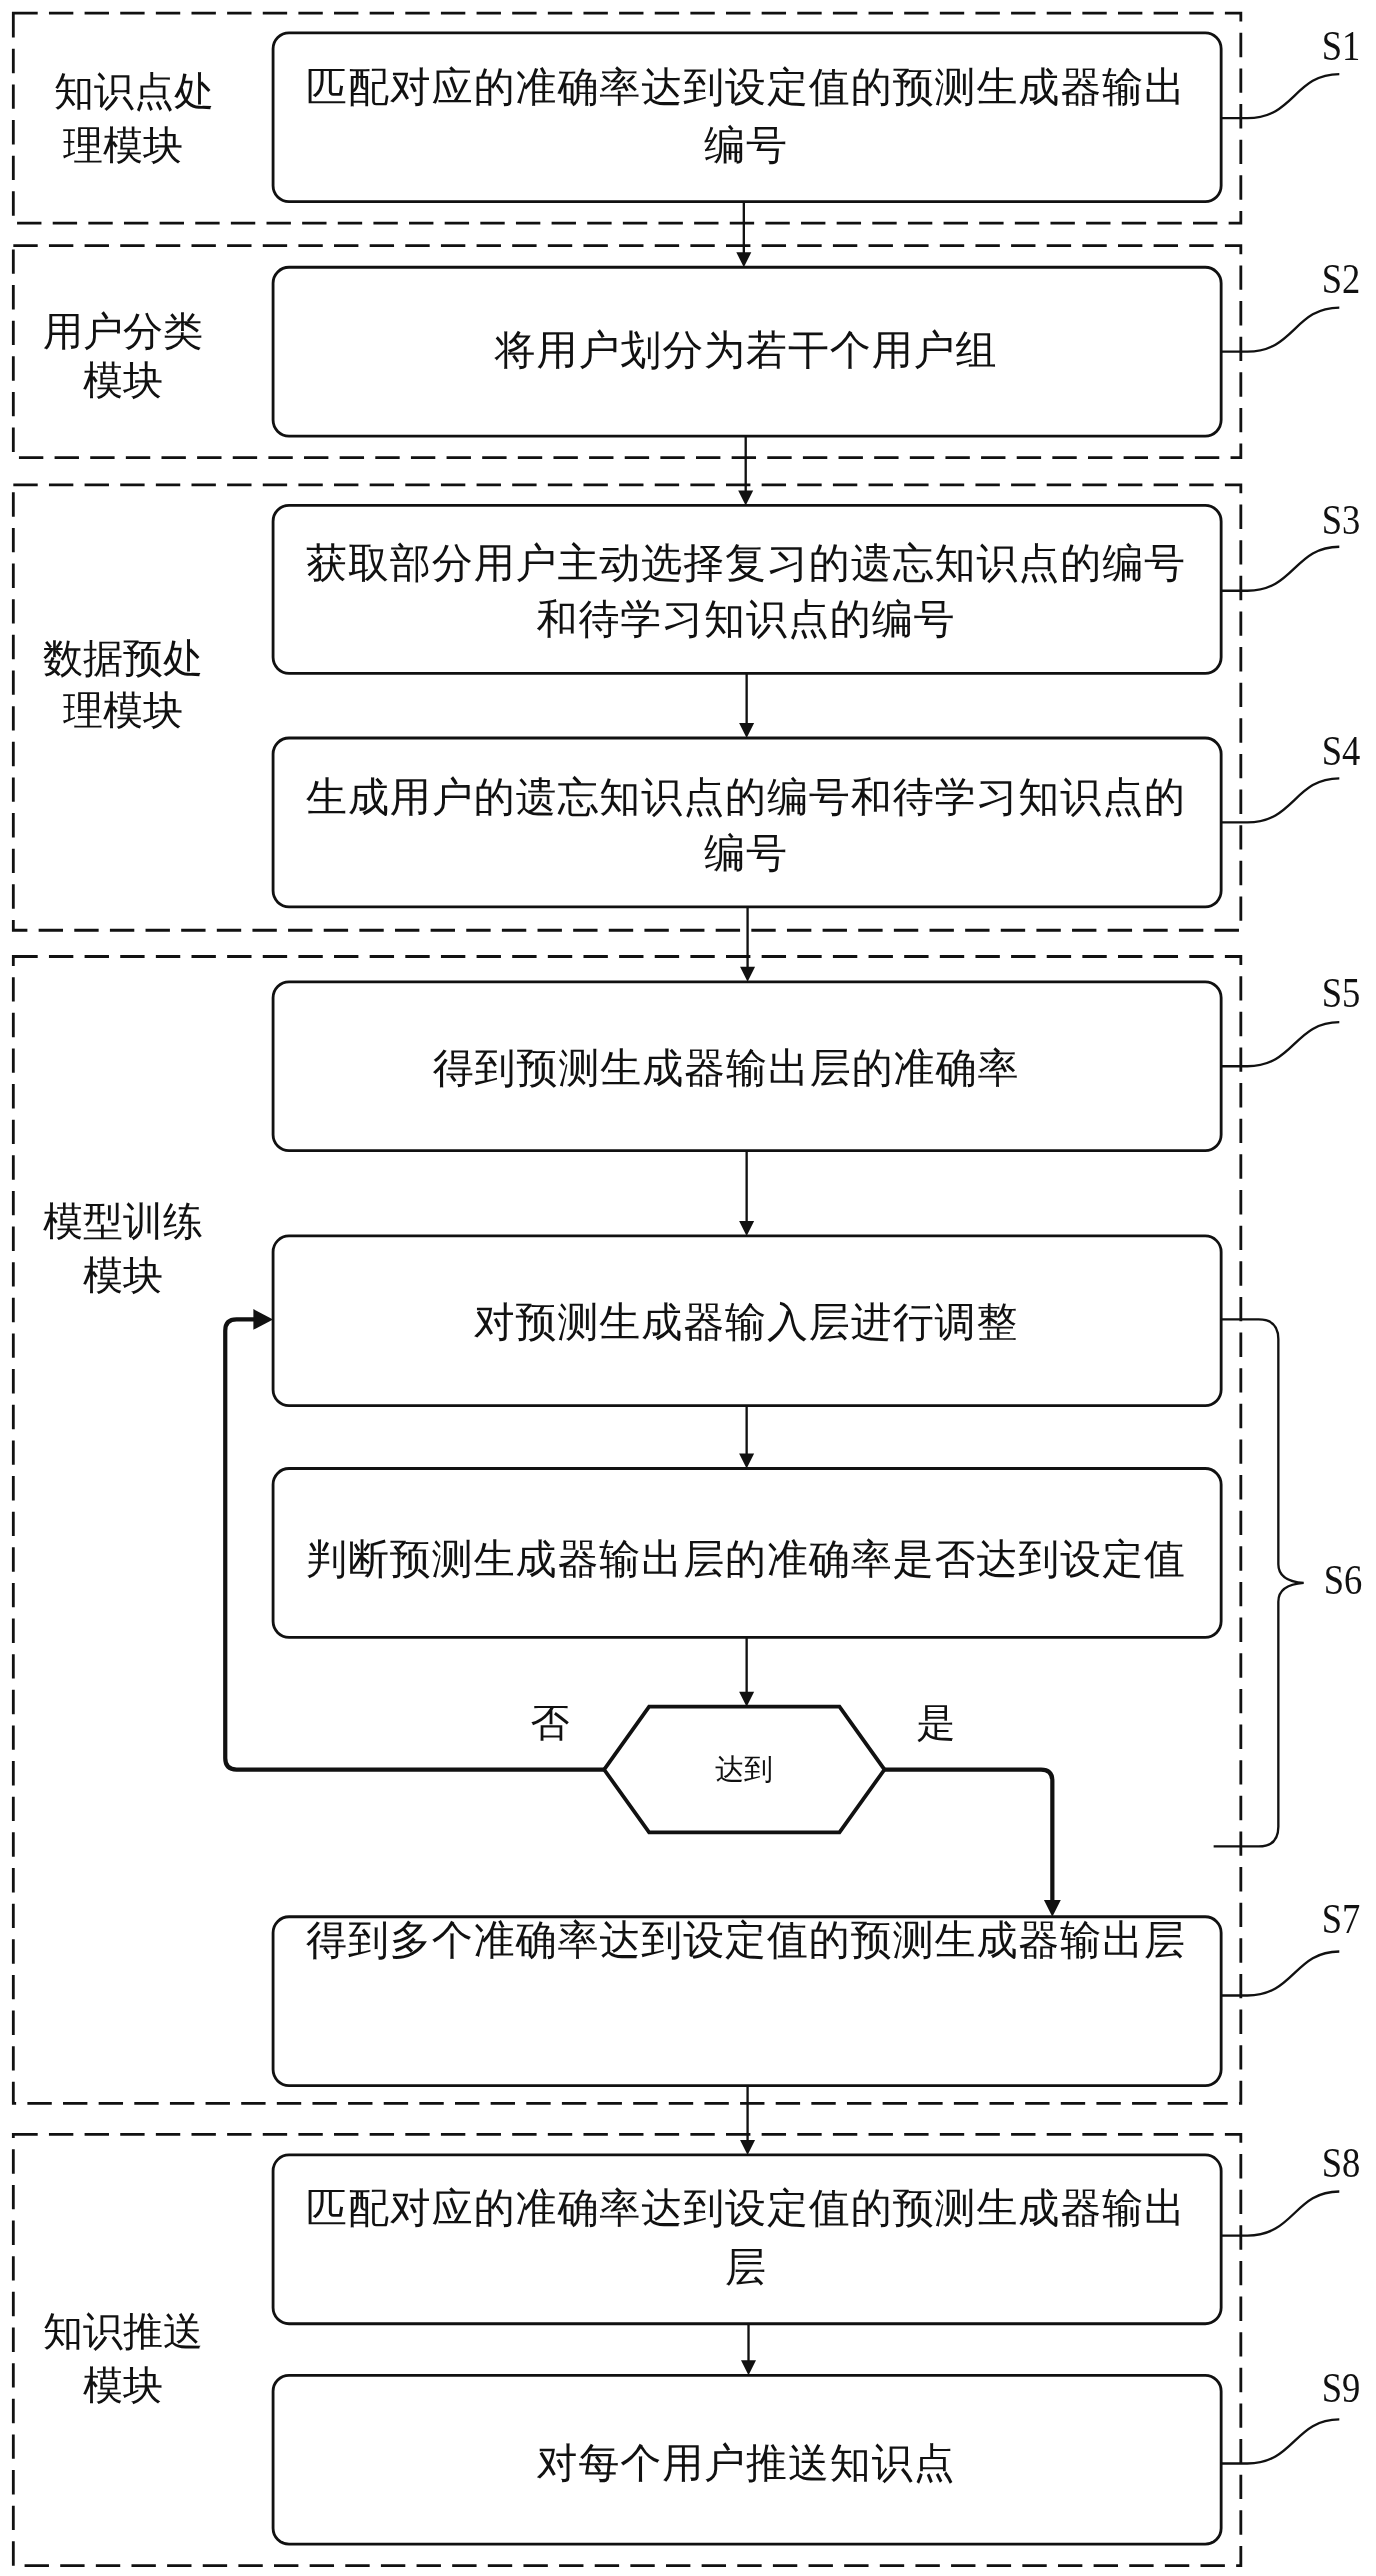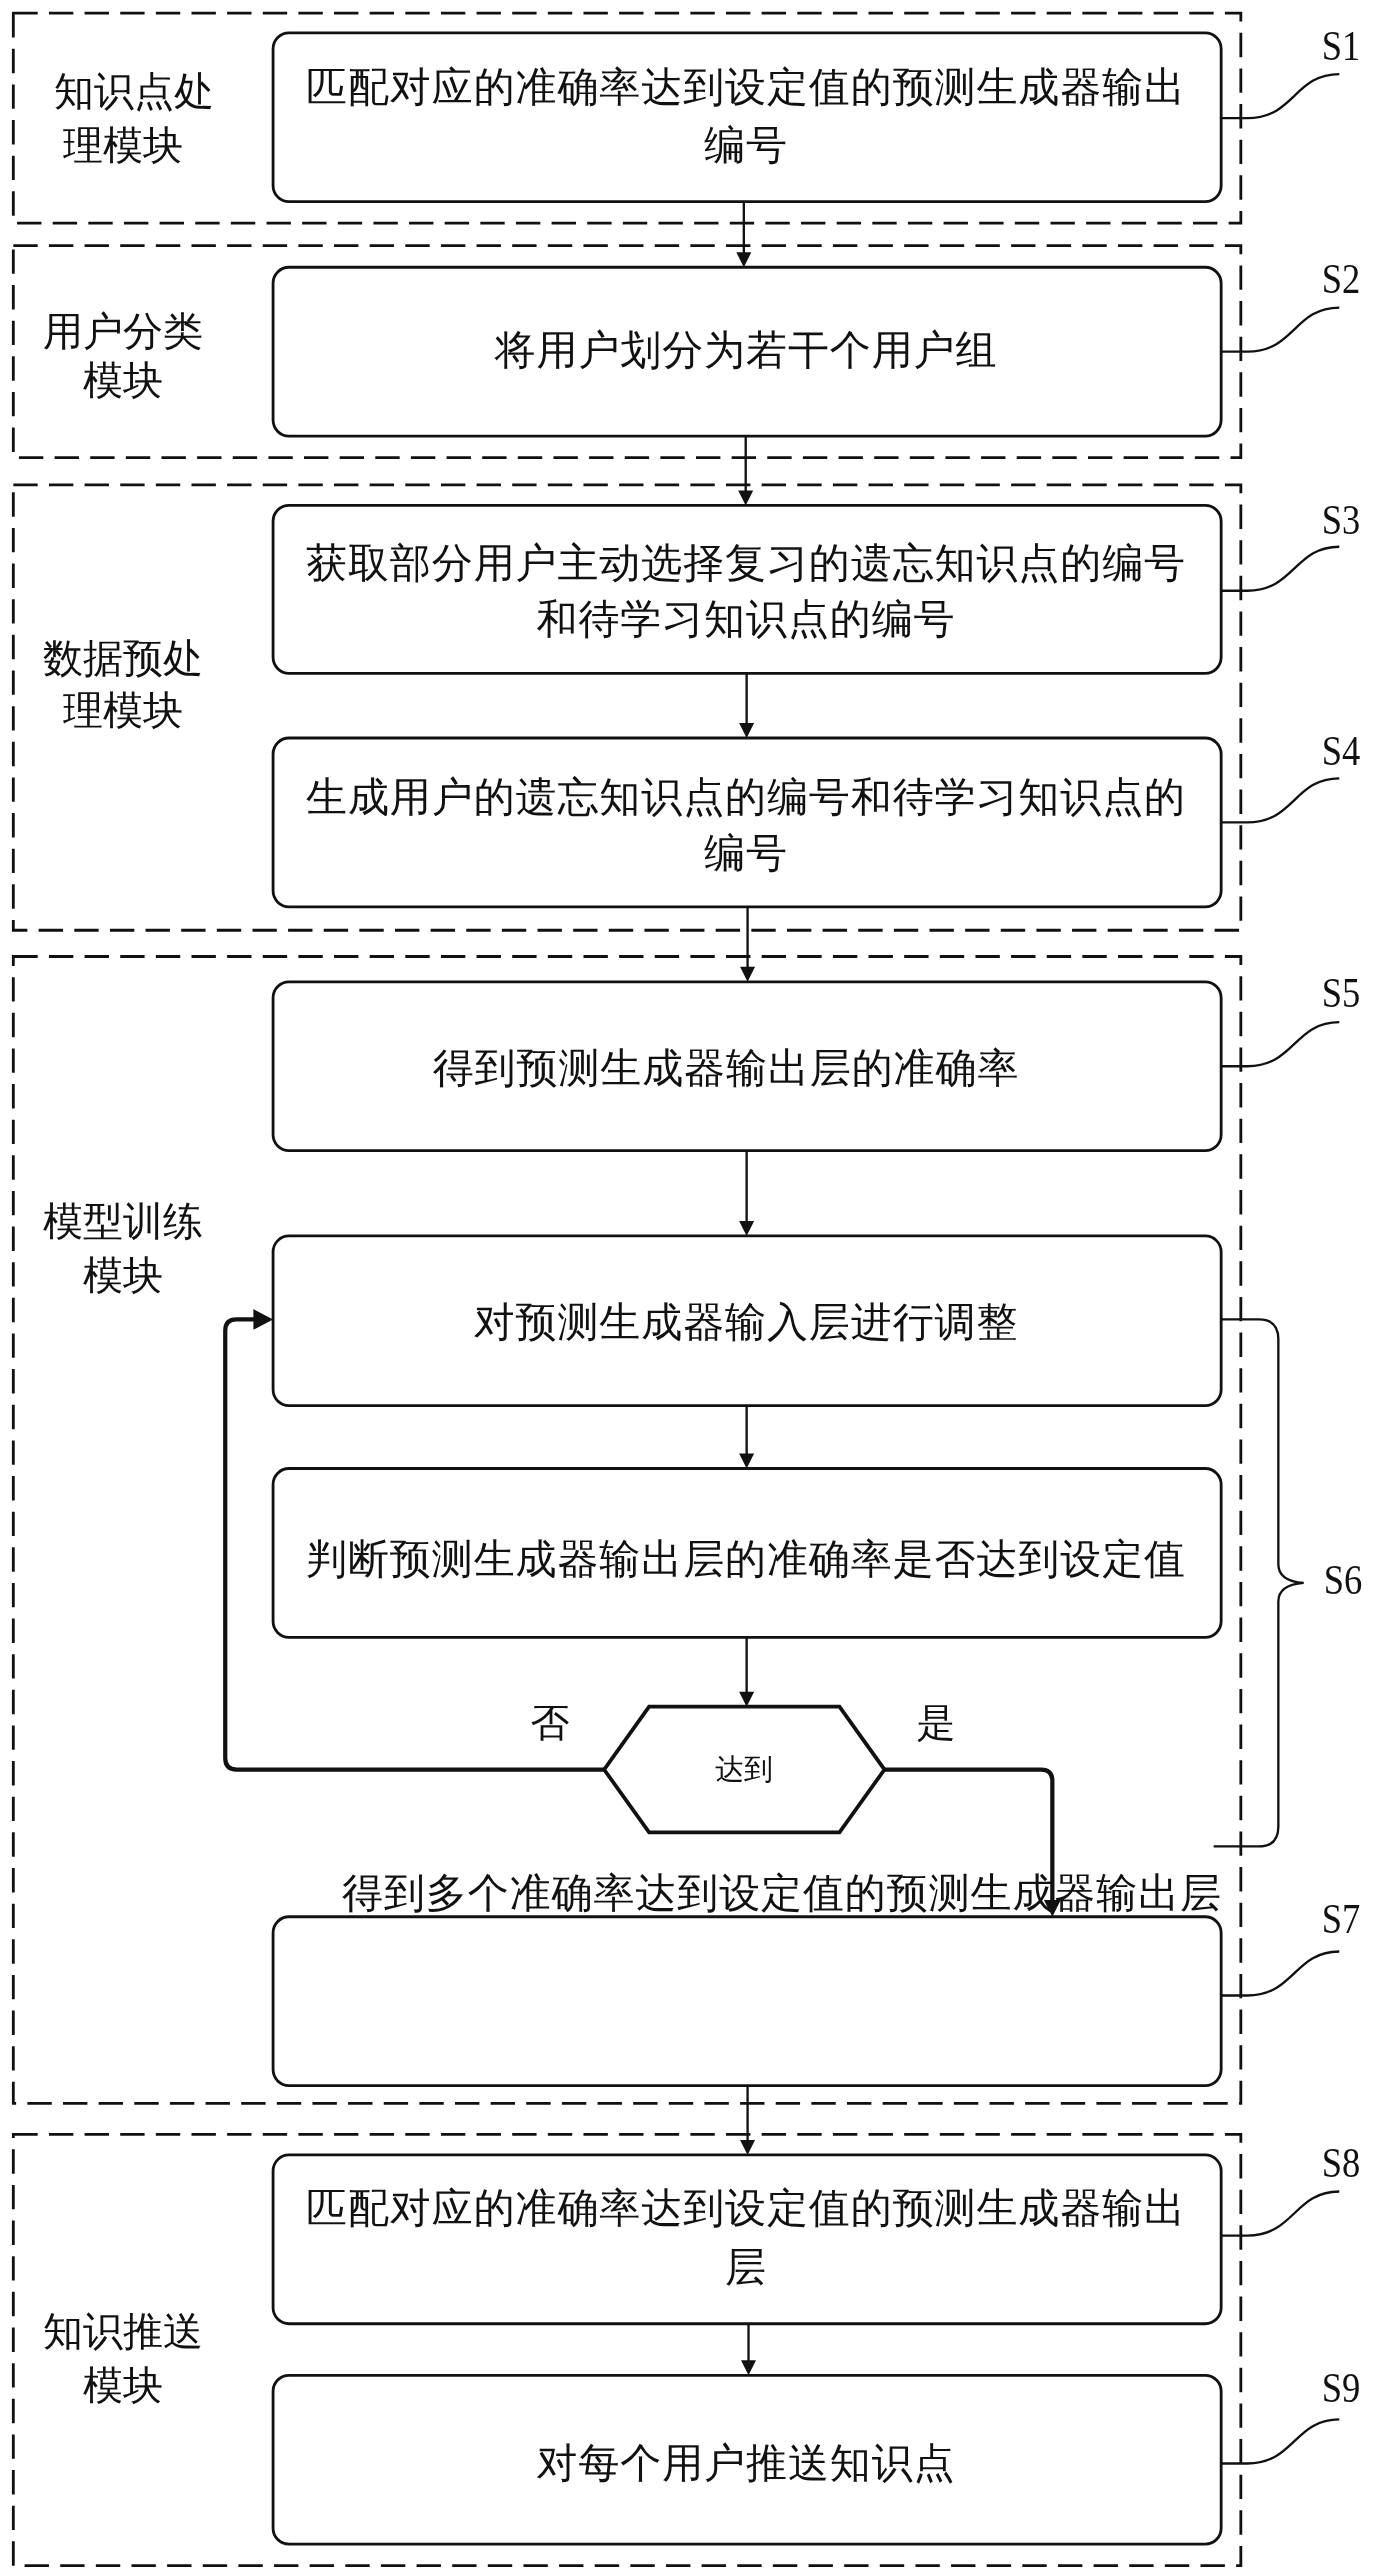--- a/index.html
+++ b/index.html
@@ -102,21 +102,21 @@
       <div class="txt box-line" style="left: 746px; top: 563px;">获取部分用户主动选择复习的遗忘知识点的编号</div>
       <div class="txt box-line" style="left: 746px; top: 619px;">和待学习知识点的编号</div>
       <div class="txt step-label" style="left: 1341px; top: 519px;">S3</div>
       <div class="txt box-line" style="left: 746px; top: 797px;">生成用户的遗忘知识点的编号和待学习知识点的</div>
       <div class="txt box-line" style="left: 746px; top: 853px;">编号</div>
       <div class="txt step-label" style="left: 1341px; top: 750px;">S4</div>
       <div class="txt box-line" style="left: 726px; top: 1068px;">得到预测生成器输出层的准确率</div>
       <div class="txt step-label" style="left: 1341px; top: 992px;">S5</div>
       <div class="txt box-line" style="left: 746px; top: 1322px;">对预测生成器输入层进行调整</div>
       <div class="txt box-line" style="left: 746px; top: 1559px;">判断预测生成器输出层的准确率是否达到设定值</div>
-      <div class="txt box-line" style="left: 746px; top: 1893px; margin-left: 36px;">得到多个准确率达到设定值的预测生成器输出层</div>
+      <div class="txt box-line" style="left: 746px; top: 1940px;">得到多个准确率达到设定值的预测生成器输出层</div>
       <div class="txt step-label" style="left: 1341px; top: 1918px;">S7</div>
       <div class="txt box-line" style="left: 746px; top: 2208px;">匹配对应的准确率达到设定值的预测生成器输出</div>
       <div class="txt box-line" style="left: 746px; top: 2267px;">层</div>
       <div class="txt step-label" style="left: 1341px; top: 2162px;">S8</div>
       <div class="txt box-line" style="left: 746px; top: 2463px;">对每个用户推送知识点</div>
       <div class="txt step-label" style="left: 1341px; top: 2387px;">S9</div>
       <div class="txt hex-label" style="left: 744px; top: 1769px;">达到</div>
       <div class="txt branch-label" style="left: 550px; top: 1722px;">否</div>
       <div class="txt branch-label" style="left: 936px; top: 1722px;">是</div>
       <div class="txt step-label" style="left: 1343px; top: 1579px;">S6</div>

